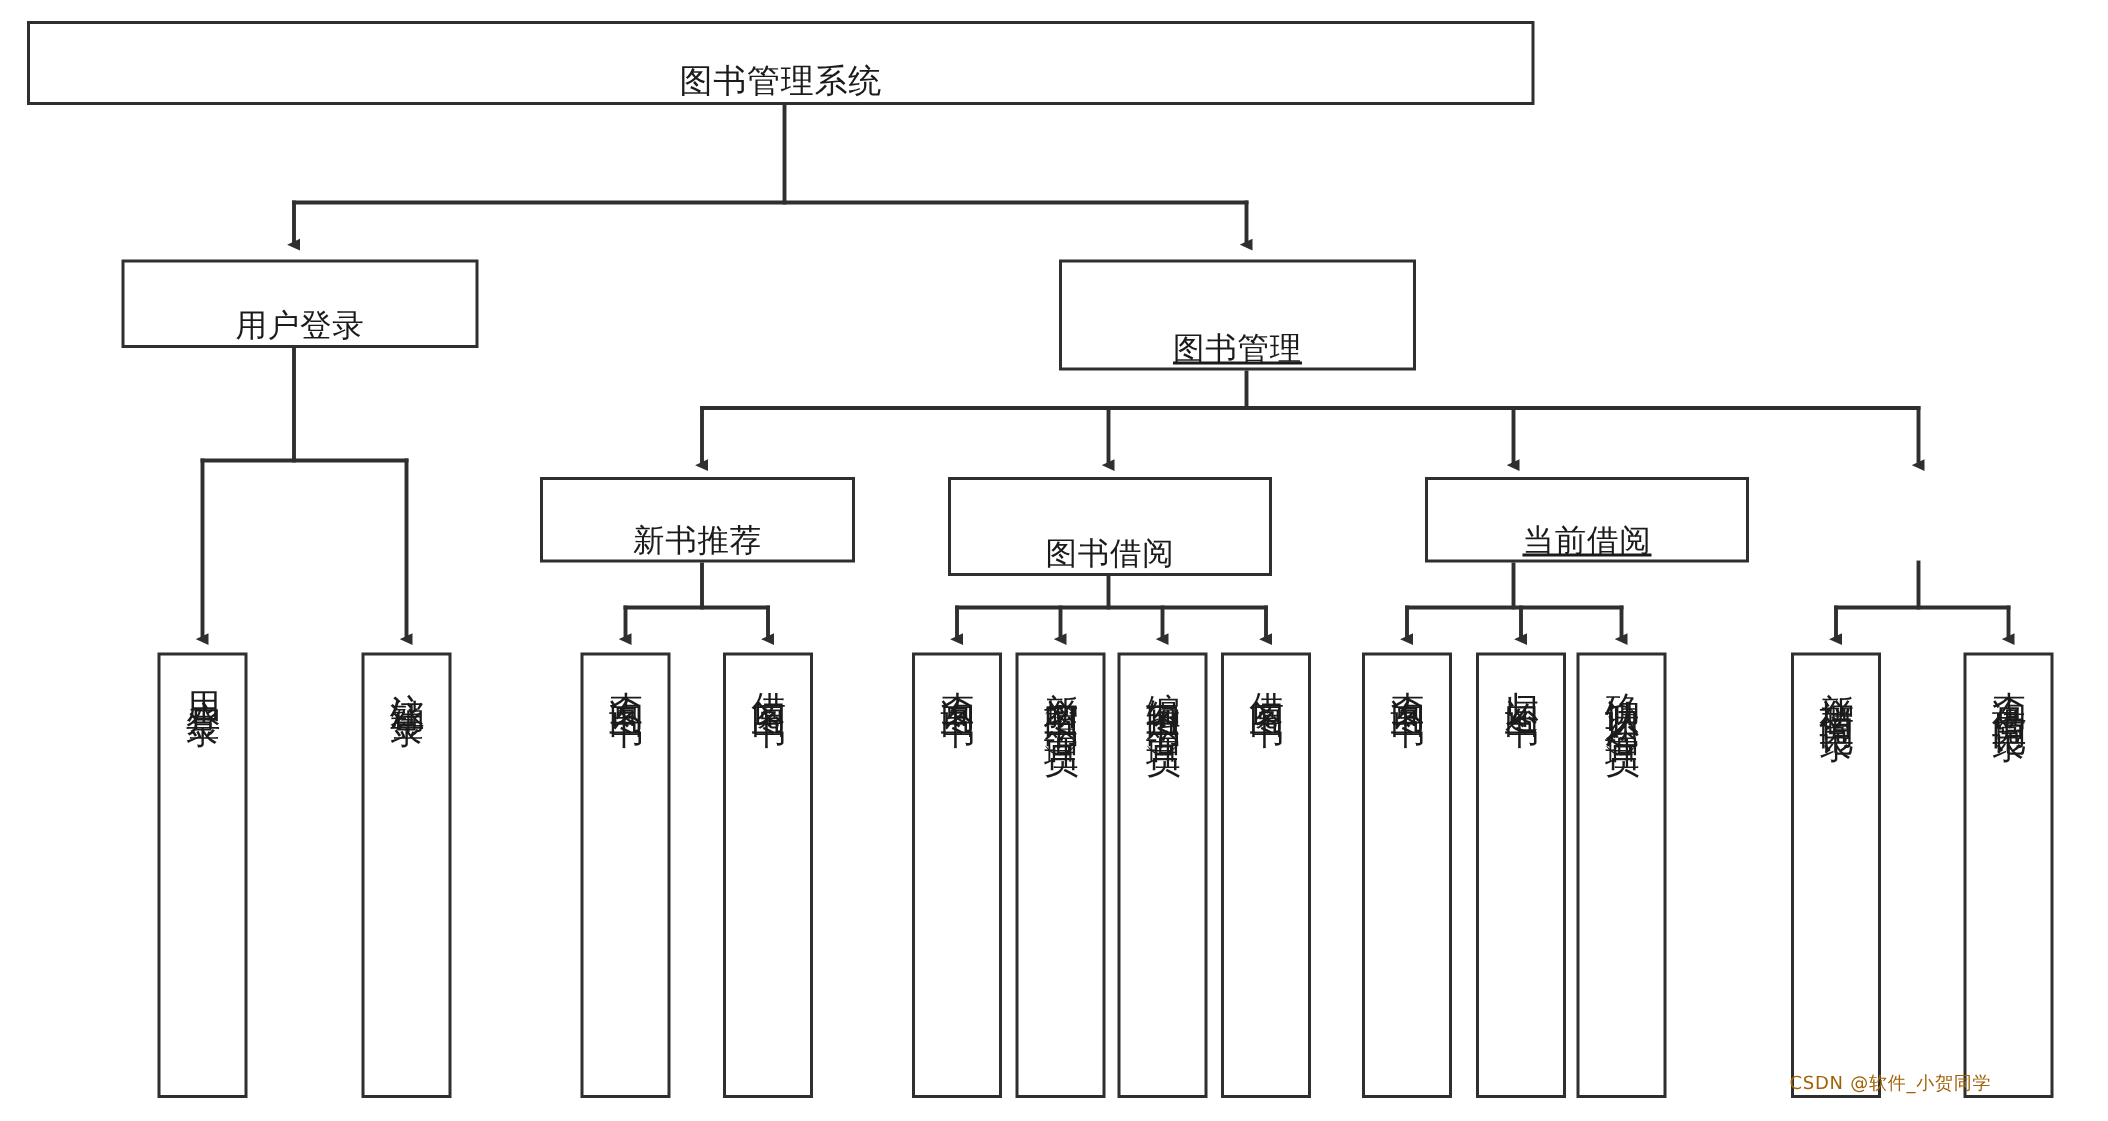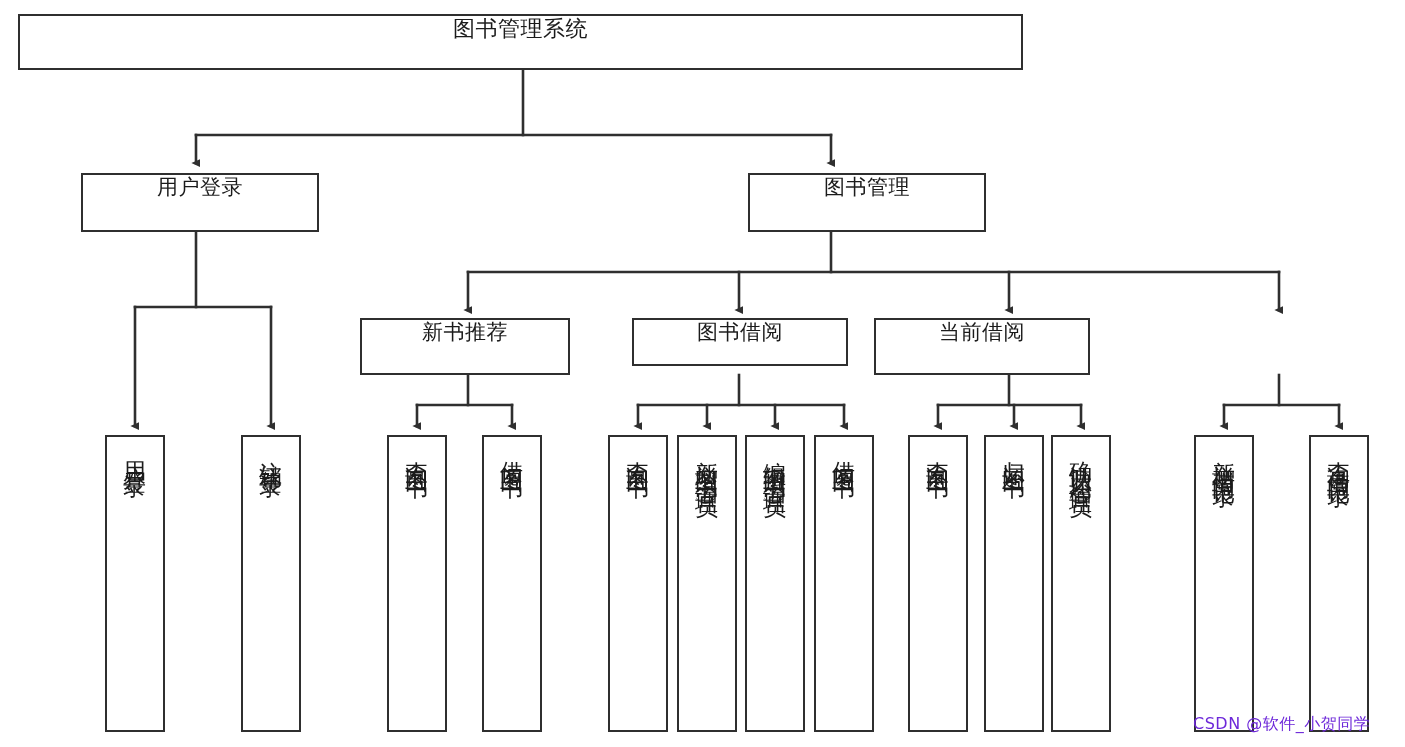--- a/index.html
+++ b/index.html
@@ -25,21 +25,21 @@
     width: 1405px;
     height: 747px;
     pointer-events: none;
   }
   .node {
     position: absolute;
     box-sizing: border-box;
     background: #ffffff;
     border: 2px solid #2f2f2f;
     display: flex;
-    align-items: flex-start;
+    align-items: flex-end;
     justify-content: center;
     color: #1b1b1b;
     z-index: 2;
   }
   .node-label {
     display: block;
     text-align: center;
     line-height: 1.18;
     white-space: pre-line;
   }
@@ -63,22 +63,22 @@
     font-size: 23px;
     line-height: 1.05;
     letter-spacing: 5px;
     white-space: normal;
     max-height: 280px;
   }
   .watermark {
     position: absolute;
     left: 1193px;
     top: 714px;
-    font-size: 16px;
-    color: #6d28d9;
+    font-size: 12px;
+    color: #a16207;
     letter-spacing: 0.5px;
     white-space: nowrap;
     z-index: 5;
     font-family: "DejaVu Sans", "Liberation Sans", sans-serif;
   }
 </style>
 </head>
 <body>
 
 <div id="diagram-root">
@@ -133,31 +133,31 @@
     </g>
   </svg>
 
   <div class="node horiz root" style="left:18px; top:14px; width:1005px; height:56px;">
     <span class="node-label">图书管理系统</span>
   </div>
 
   <div class="node horiz" style="left:81px; top:173px; width:238px; height:59px;">
     <span class="node-label">用户登录</span>
   </div>
-  <div class="node horiz" style="left:748px; top:173px; width:238px; height:59px;">
+  <div class="node horiz" style="left:706px; top:173px; width:238px; height:74px;text-decoration:underline;">
     <span class="node-label">图书管理</span>
   </div>
 
   <div class="node horiz" style="left:360px; top:318px; width:210px; height:57px;">
     <span class="node-label">新书推荐</span>
   </div>
-  <div class="node horiz" style="left:632px; top:318px; width:216px; height:48px;">
+  <div class="node horiz" style="left:632px; top:318px; width:216px; height:66px;">
     <span class="node-label">图书借阅</span>
   </div>
-  <div class="node horiz" style="left:874px; top:318px; width:216px; height:57px;">
+  <div class="node horiz" style="left:950px; top:318px; width:216px; height:57px;text-decoration:underline;">
     <span class="node-label">当前借阅</span>
   </div>
 
   <div class="node vert" style="left:105px; top:435px; width:60px; height:297px;">
     <span class="node-label">用户登录</span>
   </div>
   <div class="node vert" style="left:241px; top:435px; width:60px; height:297px;">
     <span class="node-label">注销登录</span>
   </div>
 

